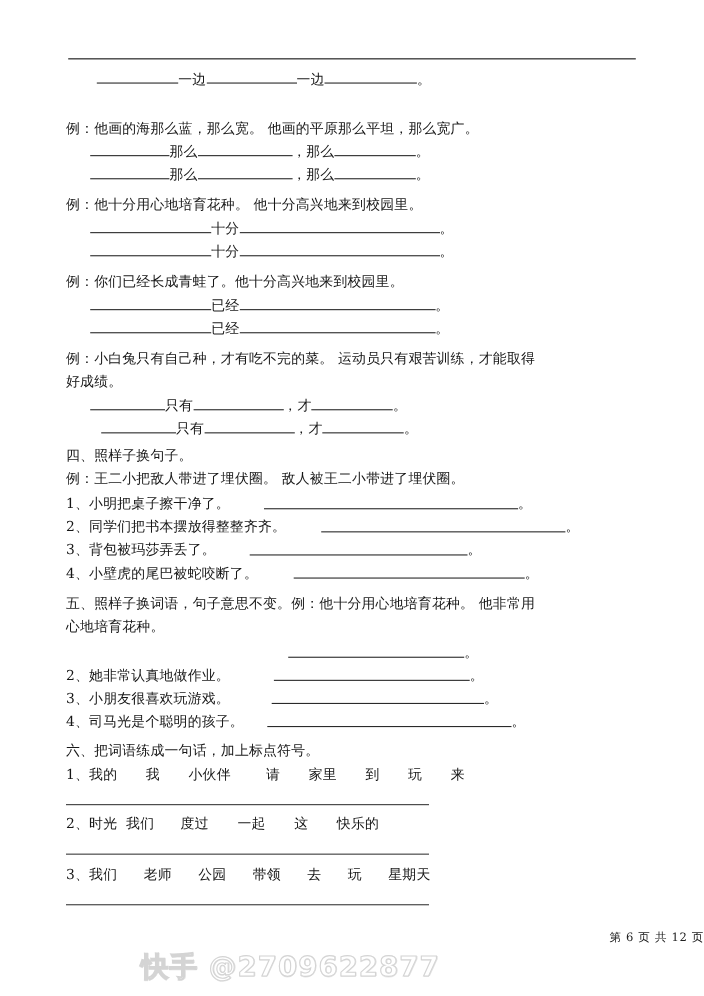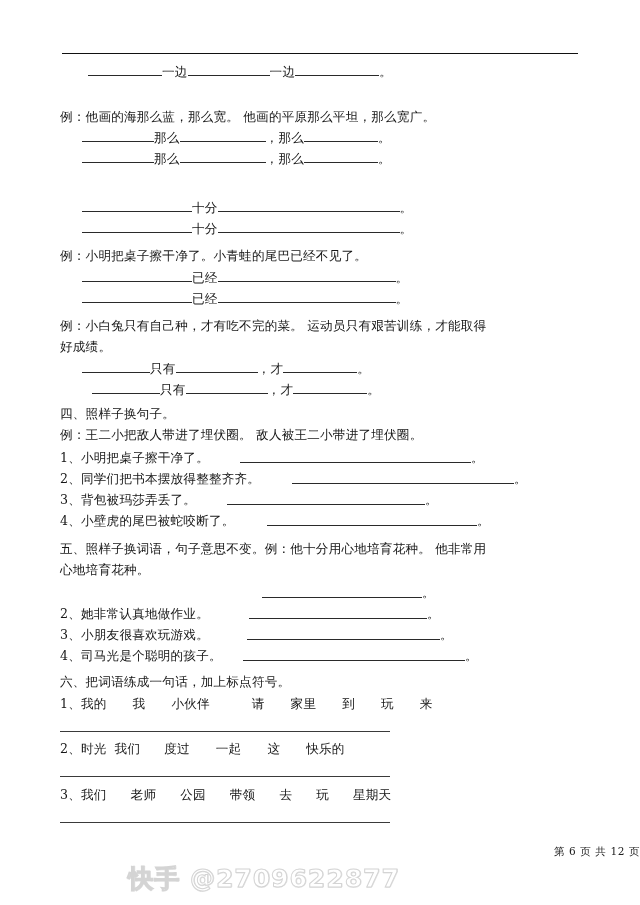--- a/index.html
+++ b/index.html
@@ -113,30 +113,31 @@
   </div>
 
   <div class="row cn" style="left:82px; top:130px;">
     <span class="blank" style="width:72px;"></span><span>那么</span><span class="blank" style="width:86px;"></span><span>，</span><span>那么</span><span class="blank" style="width:74px;"></span><span>。</span>
   </div>
 
   <div class="row cn" style="left:82px; top:151px;">
     <span class="blank" style="width:72px;"></span><span>那么</span><span class="blank" style="width:86px;"></span><span>，</span><span>那么</span><span class="blank" style="width:74px;"></span><span>。</span>
   </div>
 
+  <div class="row cn" style="left:60px; top:178px;">例：他十分用心地培育花种。  他十分高兴地来到校园里。</div>
 
   <div class="row cn" style="left:82px; top:200px;">
     <span class="blank" style="width:110px;"></span><span>十分</span><span class="blank" style="width:182px;"></span><span>。</span>
   </div>
 
   <div class="row cn" style="left:82px; top:221px;">
     <span class="blank" style="width:110px;"></span><span>十分</span><span class="blank" style="width:182px;"></span><span>。</span>
   </div>
 
-  <div class="row cn" style="left:60px; top:248px;">例：小明把桌子擦干净了。小青蛙的尾巴已经不见了。</div>
+  <div class="row cn" style="left:60px; top:248px;">例：你们已经长成青蛙了。他十分高兴地来到校园里。</div>
 
   <div class="row cn" style="left:82px; top:270px;">
     <span class="blank" style="width:110px;"></span><span>已经</span><span class="blank" style="width:178px;"></span><span>。</span>
   </div>
 
   <div class="row cn" style="left:82px; top:291px;">
     <span class="blank" style="width:110px;"></span><span>已经</span><span class="blank" style="width:178px;"></span><span>。</span>
   </div>
 
   <div class="row cn" style="left:60px; top:318px;">例：小白兔只有自己种，才有吃不完的菜。  运动员只有艰苦训练，才能取得</div>
@@ -197,21 +198,21 @@
 
   <div class="row cn" style="left:60px; top:648px;">
     <span>4、</span><span>司马光是个聪明的孩子。</span>
   </div>
   <div class="answer-rule" style="left:243px; top:660px; width:222px;"></div>
   <div class="row cn" style="left:465px; top:648px;">。</div>
 
   <div class="row cn" style="left:60px; top:674px;">六、把词语练成一句话，加上标点符号。</div>
 
   <div class="row cn wordlist" style="left:60px; top:696px;">
-    <span>1、</span><span style="margin-right:26px;">我的</span><span style="margin-right:26px;">我</span><span style="margin-right:42px;">小伙伴</span><span style="margin-right:26px;">请</span><span style="margin-right:26px;">家里</span><span style="margin-right:26px;">到</span><span style="margin-right:26px;">玩</span><span>来</span>
+    <span>1、</span><span style="margin-right:26px;">我的</span><span style="margin-right:26px;">我</span><span style="margin-right:32px;">小伙伴</span><span style="margin-right:26px;">请</span><span style="margin-right:26px;">家里</span><span style="margin-right:26px;">到</span><span style="margin-right:26px;">玩</span><span>来</span>
   </div>
   <div class="write-line" style="left:60px; top:731px; width:330px;"></div>
 
   <div class="row cn wordlist" style="left:60px; top:741px;">
     <span>2、</span><span style="margin-right:8px;text-align:right;">时光</span><span style="margin-right:24px;">我们</span><span style="margin-right:26px;">度过</span><span style="margin-right:26px;">一起</span><span style="margin-right:26px;">这</span><span>快乐的</span>
   </div>
   <div class="write-line" style="left:60px; top:776px; width:330px;"></div>
 
   <div class="row cn wordlist" style="left:60px; top:787px;">
     <span>3、</span><span style="margin-right:24px;">我们</span><span style="margin-right:24px;">老师</span><span style="margin-right:24px;">公园</span><span style="margin-right:24px;">带领</span><span style="margin-right:24px;">去</span><span style="margin-right:24px;">玩</span><span>星期天</span>

